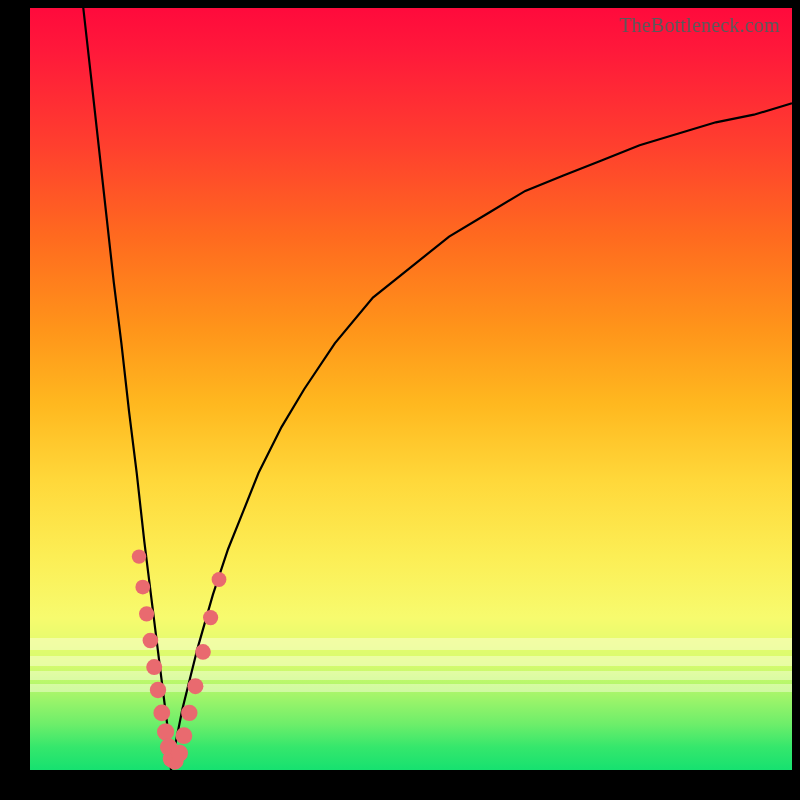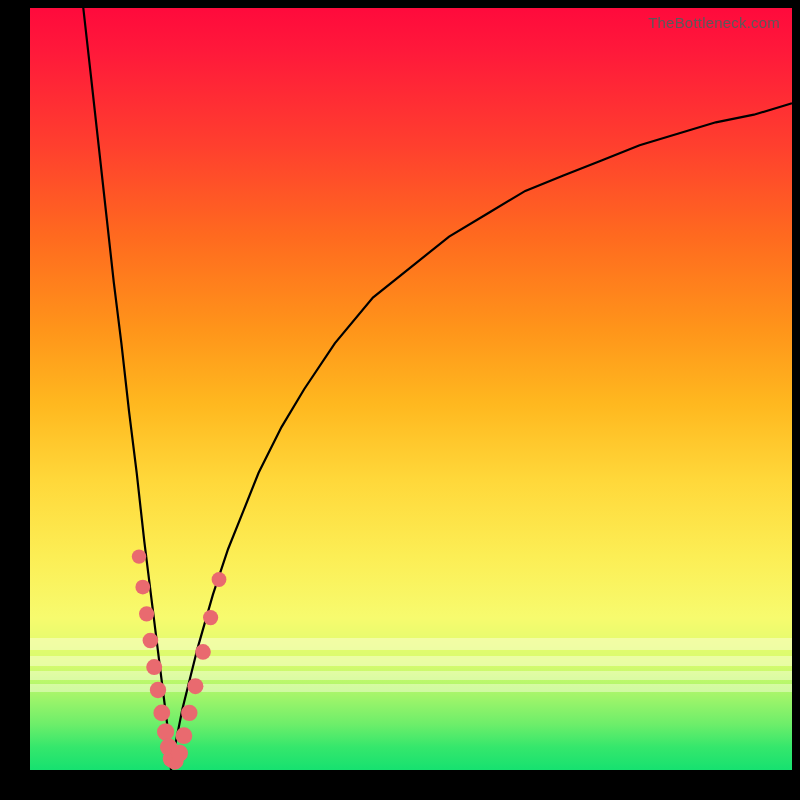--- a/index.html
+++ b/index.html
@@ -47,24 +47,25 @@
     position: absolute;
     left: 0;
     width: 100%;
     background: rgba(255, 255, 230, 0.45);
   }
   .attribution {
     position: absolute;
     top: 6px;
     right: 12px;
     color: #5a5a5a;
-    font-size: 15px;
+    font-size: 20px;
     font-weight: 500;
     letter-spacing: 0.2px;
     user-select: none;
+    font-family: Liberation Serif, serif;
   }
   svg.overlay {
     position: absolute;
     left: 0;
     top: 0;
     width: 762px;
     height: 762px;
     overflow: visible;
   }
   .curve {

